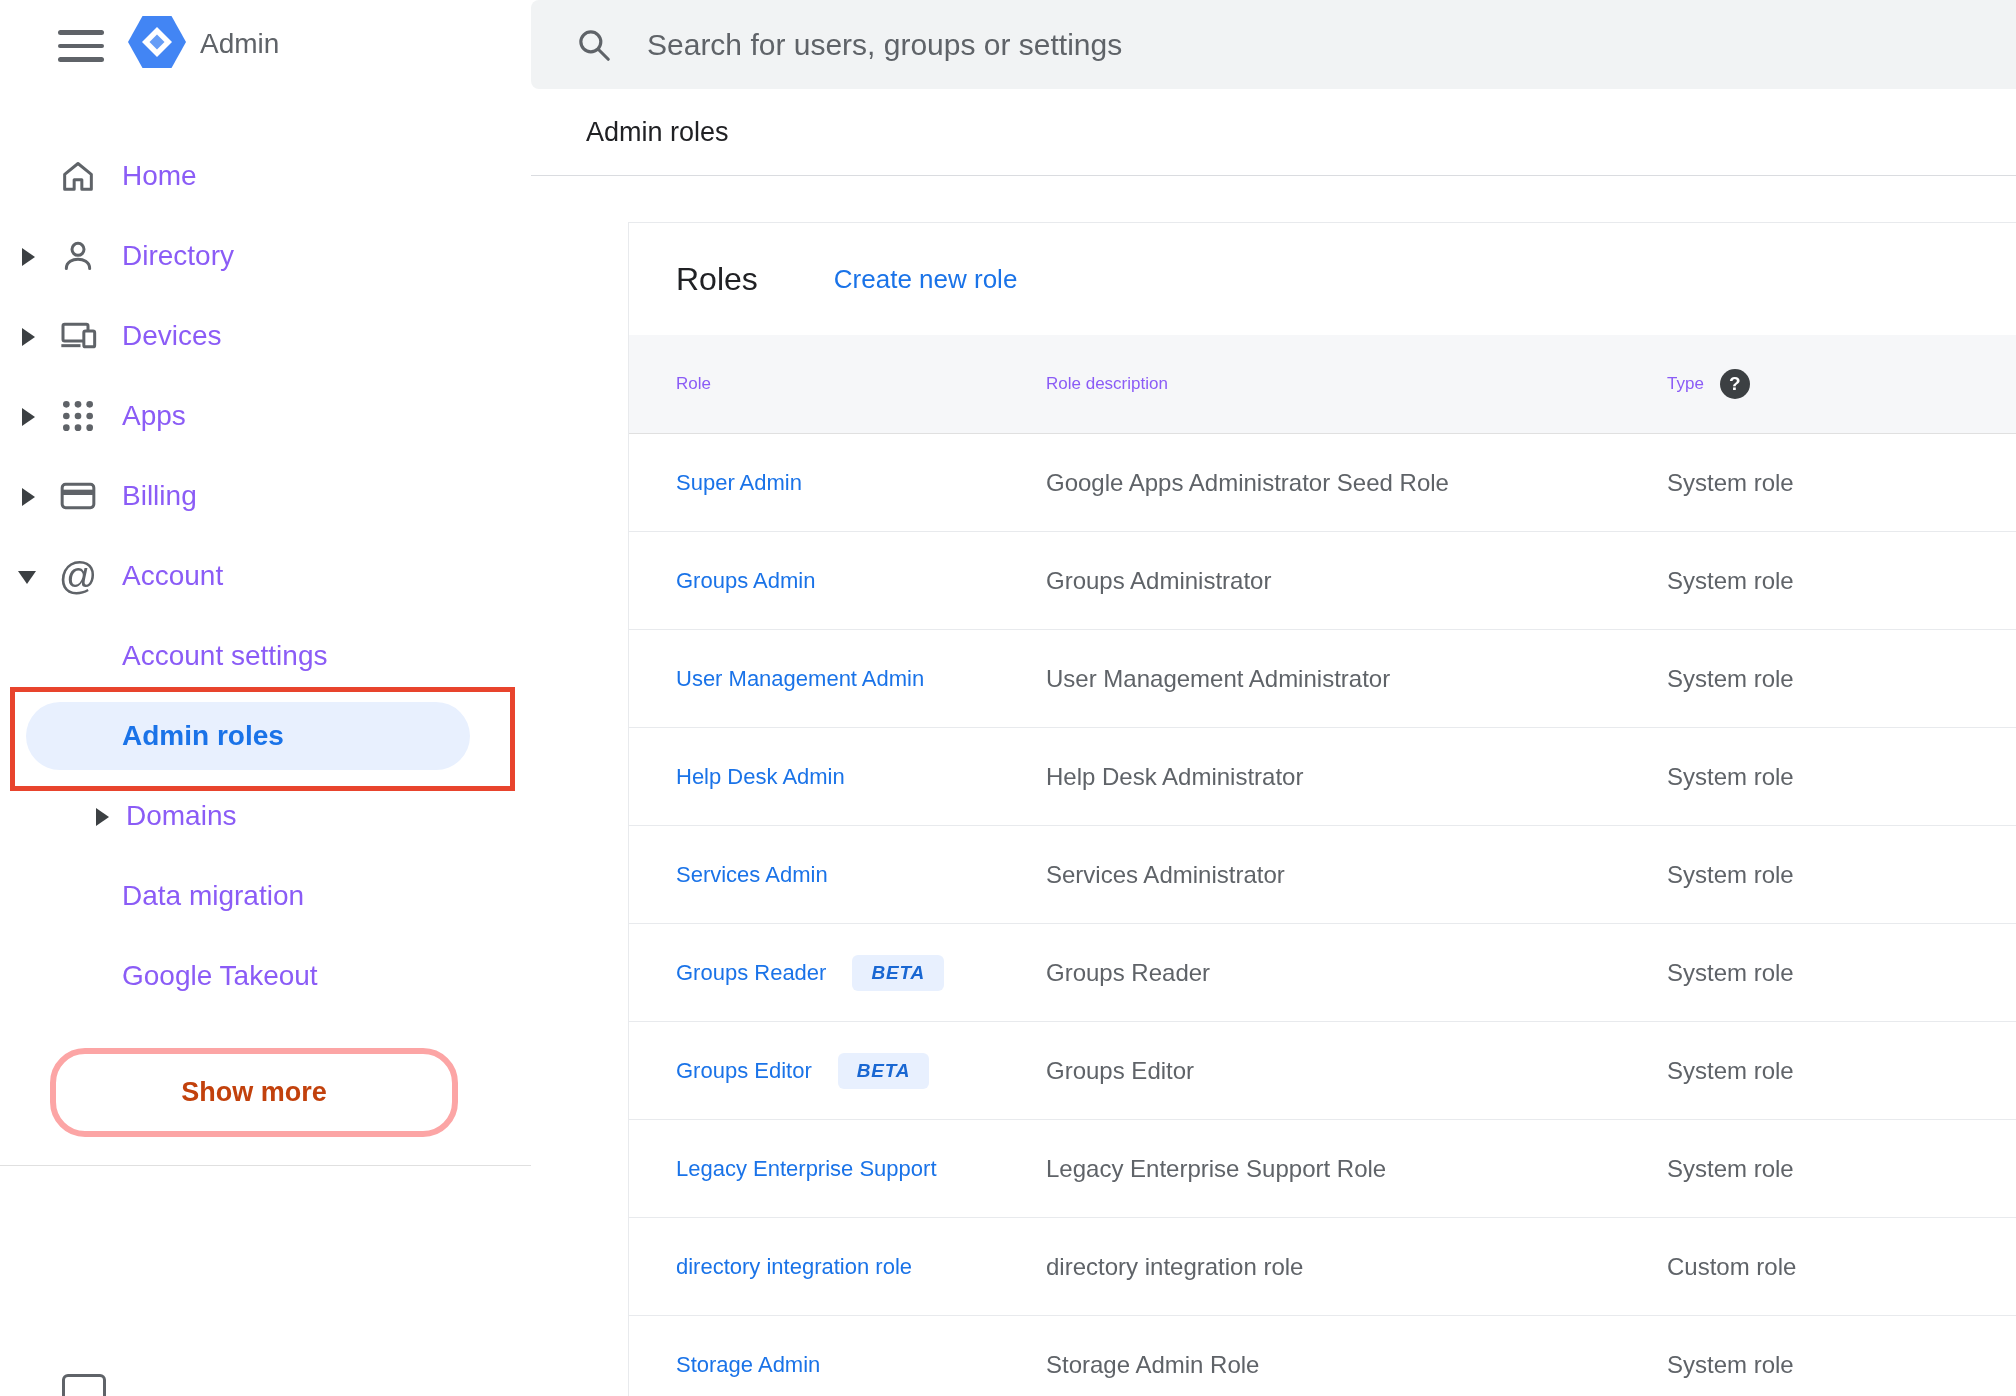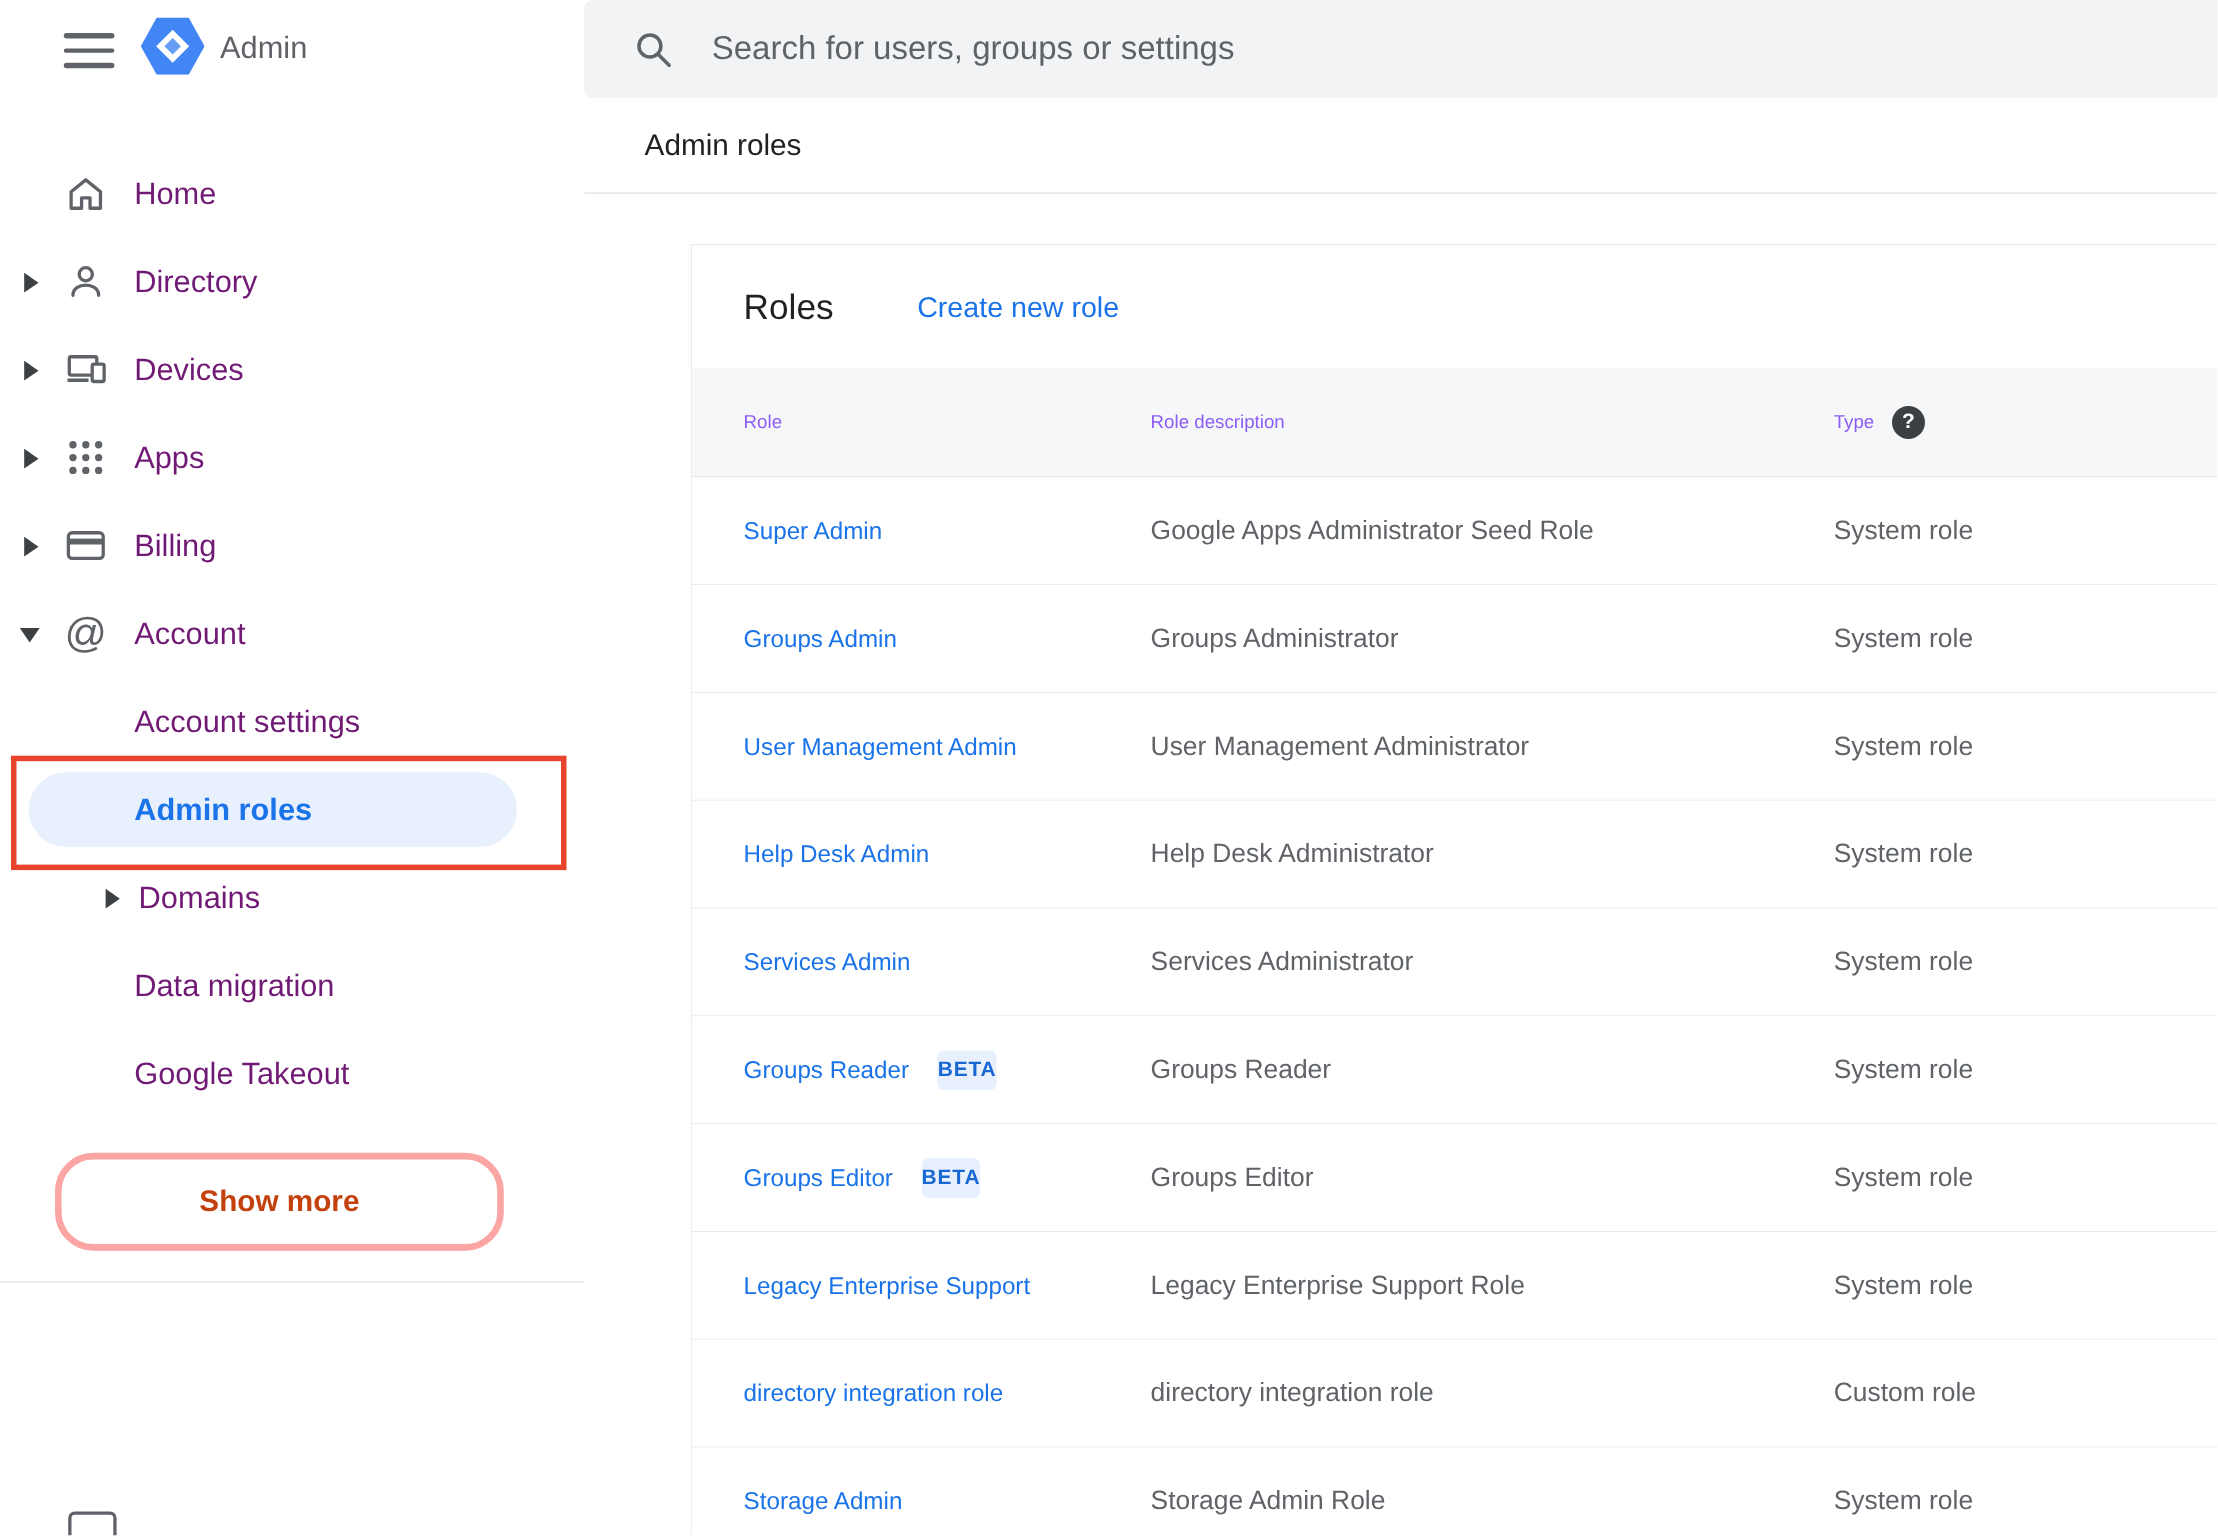--- a/index.html
+++ b/index.html
@@ -22,21 +22,21 @@
   .app-title { position: absolute; left: 200px; top: 18px; font-size: 28px; line-height: 52px; color: #5f6368; font-weight: 400; }
 
   .nav { position: absolute; left: 0; top: 136px; right: 0; }
   .nav-item { position: relative; height: 80px; cursor: pointer; }
   .nav-arrow { position: absolute; left: 22px; top: 32px; }
   .arrow-right { width: 0; height: 0; border-top: 9px solid transparent; border-bottom: 9px solid transparent; border-left: 13px solid #3c4043; }
   .arrow-down  { position: absolute; left: 18px; top: 35px; width: 0; height: 0; border-left: 9px solid transparent; border-right: 9px solid transparent; border-top: 13px solid #3c4043; }
   .nav-icon { position: absolute; left: 58px; top: 20px; width: 40px; height: 40px; color: #5f6368; }
   .nav-icon svg { width: 40px; height: 40px; display: block; }
   .at-glyph { font-size: 38px; line-height: 40px; color: #5f6368; font-weight: 400; display: block; text-align: center; }
-  .nav-label { position: absolute; left: 122px; top: 50%; transform: translateY(-50%); font-size: 28px; color: #701a75; white-space: nowrap; }
+  .nav-label { position: absolute; left: 122px; top: 50%; transform: translateY(-50%); font-size: 28px; color: #8b5cf6; white-space: nowrap; }
   .child .nav-label { left: 122px; }
   .child .nav-arrow { left: 96px; top: 32px; }
   .selected-pill { position: absolute; left: 26px; top: 6px; width: 444px; height: 68px; background: #e8f0fe; border-radius: 34px; }
   .selected .nav-label { color: #1a73e8; font-weight: 700; }
 
   .annotation-box { position: absolute; left: 10px; top: 687px; width: 505px; height: 104px; border: 5px solid #e8442d; z-index: 5; pointer-events: none; }
 
   .show-more { position: absolute; left: 50px; top: 1048px; width: 408px; height: 89px; border: 6px solid #fca5a5; border-radius: 35px; background: #fff; color: #c2410c; font-size: 27px; font-weight: 700; font-family: "Liberation Sans", sans-serif; cursor: pointer; }
 
   .sidebar-bottom-divider { position: absolute; left: 0; top: 1165px; width: 531px; height: 1px; background: #e0e0e0; }
@@ -61,21 +61,21 @@
   .thead { position: relative; height: 99px; background: #f6f7f9; border-bottom: 1px solid #e0e0e0; }
   .cell { position: absolute; top: 0; height: 100%; display: flex; align-items: center; }
   .col-role { left: 47px; }
   .col-desc { left: 417px; }
   .col-type { left: 1022px; margin-left: 16px; }
   .th { font-size: 17px; color: #8b5cf6; font-weight: 400; }
   .help-circle { margin-left: 16px; width: 30px; height: 30px; border-radius: 50%; background: #3c4043; color: #fff; font-size: 19px; font-weight: 700; display: flex; align-items: center; justify-content: center; cursor: pointer; }
 
   .trow { position: relative; height: 98px; border-bottom: 1px solid #e8eaed; background: #fff; }
   .role-link { font-size: 22px; color: #1a73e8; cursor: pointer; text-decoration: none; white-space: nowrap; }
-  .beta-badge { margin-left: 26px; background: #e8f0fe; color: #1967d2; font-size: 19px; font-weight: 700; letter-spacing: 0.8px; padding: 7px 0; border-radius: 6px; }
+  .beta-badge { margin-left: 26px; background: #e8f0fe; color: #1967d2; font-size: 19px; font-weight: 700; letter-spacing: 0.8px; padding: 7px 19px; border-radius: 6px; font-style: italic; }
   .desc-text, .type-text { font-size: 24px; color: #5f6368; white-space: nowrap; }
 </style>
 </head>
 <body>
 
 <div class="screen">
 
   <aside class="sidebar">
 
     <div class="hamburger">

